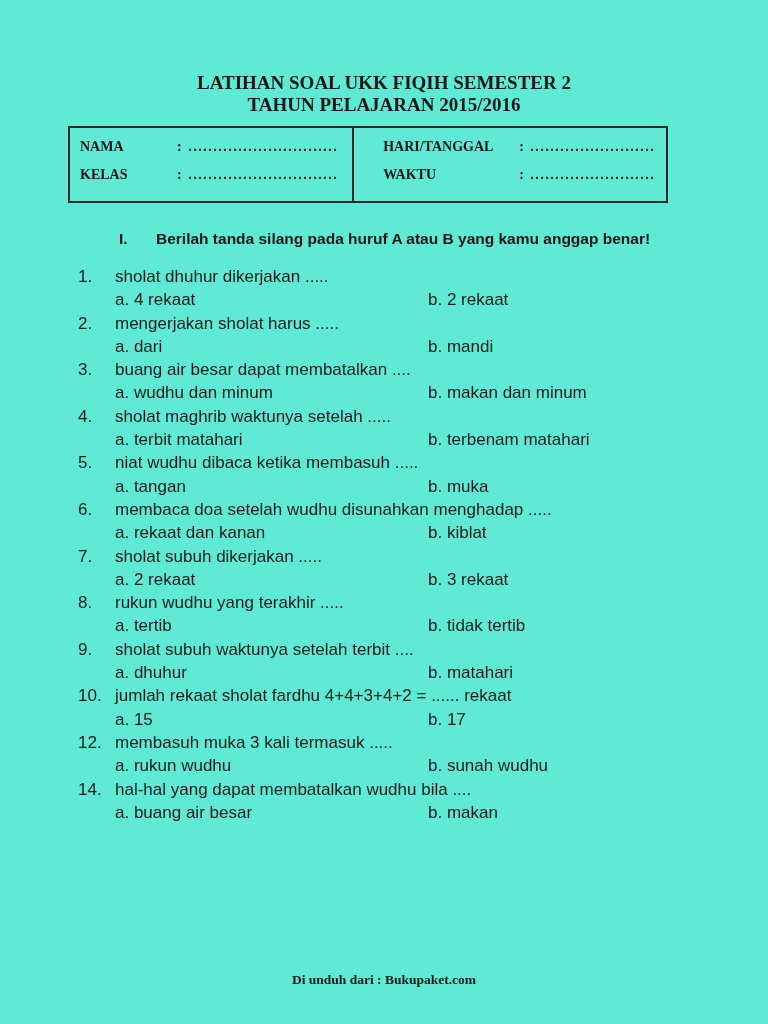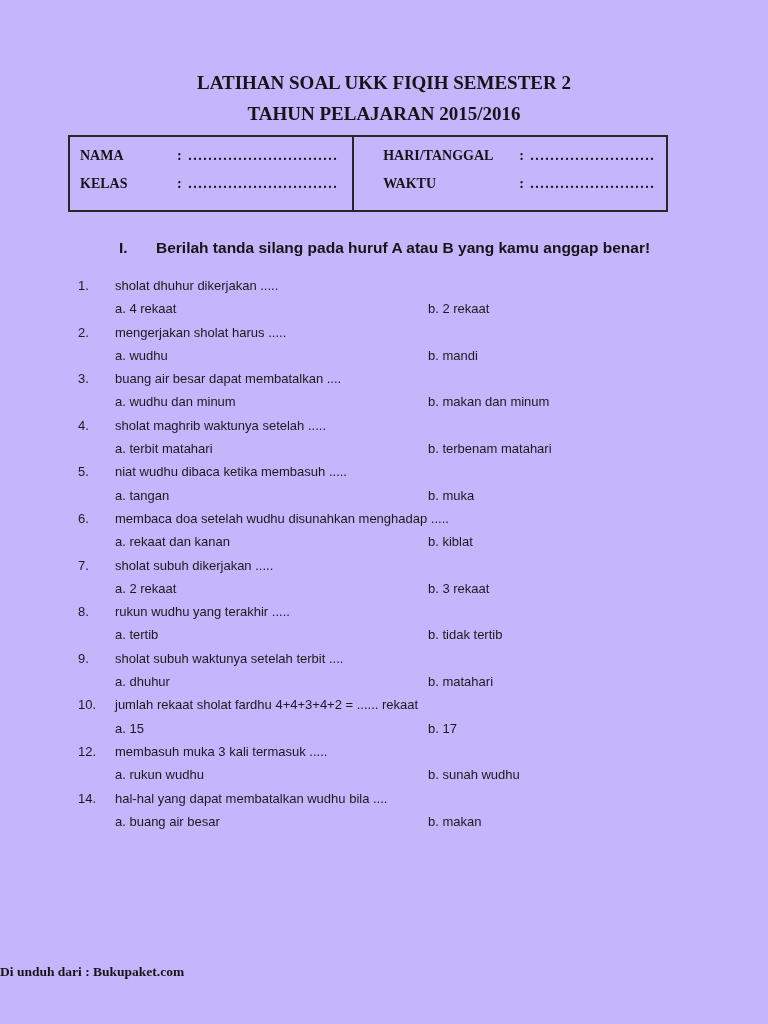--- a/index.html
+++ b/index.html
@@ -1,34 +1,34 @@
 <!DOCTYPE html>
 <html><head>
 <meta charset="utf-8">
 <style>
   html, body { margin: 0; padding: 0; background: #ffffff; }
   .page {
     position: relative;
     width: 768px;
     height: 1024px;
-    background: #c4b5fd;
+    background: #5eead4;
     color: #1b1b1b;
     font-family: "Liberation Sans", sans-serif;
     overflow: hidden;
   }
   
   .titles {
     padding-top: 72px;
     text-align: center;
     font-family: "Liberation Serif", serif;
     font-weight: bold;
     font-size: 19px;
     color: #151515;
   }
-  .doc-subtitle { margin-top: 9px; }
+  .doc-subtitle { }
 
   
   .header-box {
     box-sizing: border-box;
     width: 600px;
     margin: 10px 0 0 68px;
     border: 2px solid #262626;
     display: flex;
   }
   .hb-col {
@@ -51,37 +51,37 @@
     margin: 27px 0 0 119px;
     font-weight: bold;
     font-size: 15.5px;
     color: #151515;
   }
   .section-numeral { display: inline-block; width: 37px; }
 
   
   .questions {
     margin: 17px 0 16px 78px;
-    font-size: 13px;
+    font-size: 17px;
     line-height: 23.3px;
     color: #1b1b1b;
   }
   .q-block.gap { margin-top: 24px; }
   .q-no { display: inline-block; width: 37px; vertical-align: top; }
   .q-text { display: inline-block; vertical-align: top; }
   .opt-row { padding-left: 37px; }
   .opt-a { display: inline-block; width: 313px; vertical-align: top; }
   .opt-b { display: inline-block; vertical-align: top; }
 
   
   .footer {
     position: absolute;
     left: 0; right: 0;
-    bottom: 44px;
-    text-align: left;
+    bottom: 36px;
+    text-align: center;
     font-family: "Liberation Serif", serif;
     font-weight: bold;
     font-size: 13.5px;
     color: #151515;
   }
 </style>
 </head>
 <body>
 
 <div class="page">
@@ -126,21 +126,21 @@
     <div class="opt-row">
       <span class="opt-a">a. 4 rekaat</span><span class="opt-b">b. 2 rekaat</span>
     </div>
   </div>
 
   <div class="q-block">
     <div class="q-row">
       <span class="q-no">2.</span><span class="q-text">mengerjakan sholat harus .....</span>
     </div>
     <div class="opt-row">
-      <span class="opt-a">a. wudhu</span><span class="opt-b">b. mandi</span>
+      <span class="opt-a">a. dari</span><span class="opt-b">b. mandi</span>
     </div>
   </div>
 
   <div class="q-block">
     <div class="q-row">
       <span class="q-no">3.</span><span class="q-text">buang air besar dapat membatalkan ....</span>
     </div>
     <div class="opt-row">
       <span class="opt-a">a. wudhu dan minum</span><span class="opt-b">b. makan dan minum</span>
     </div>

